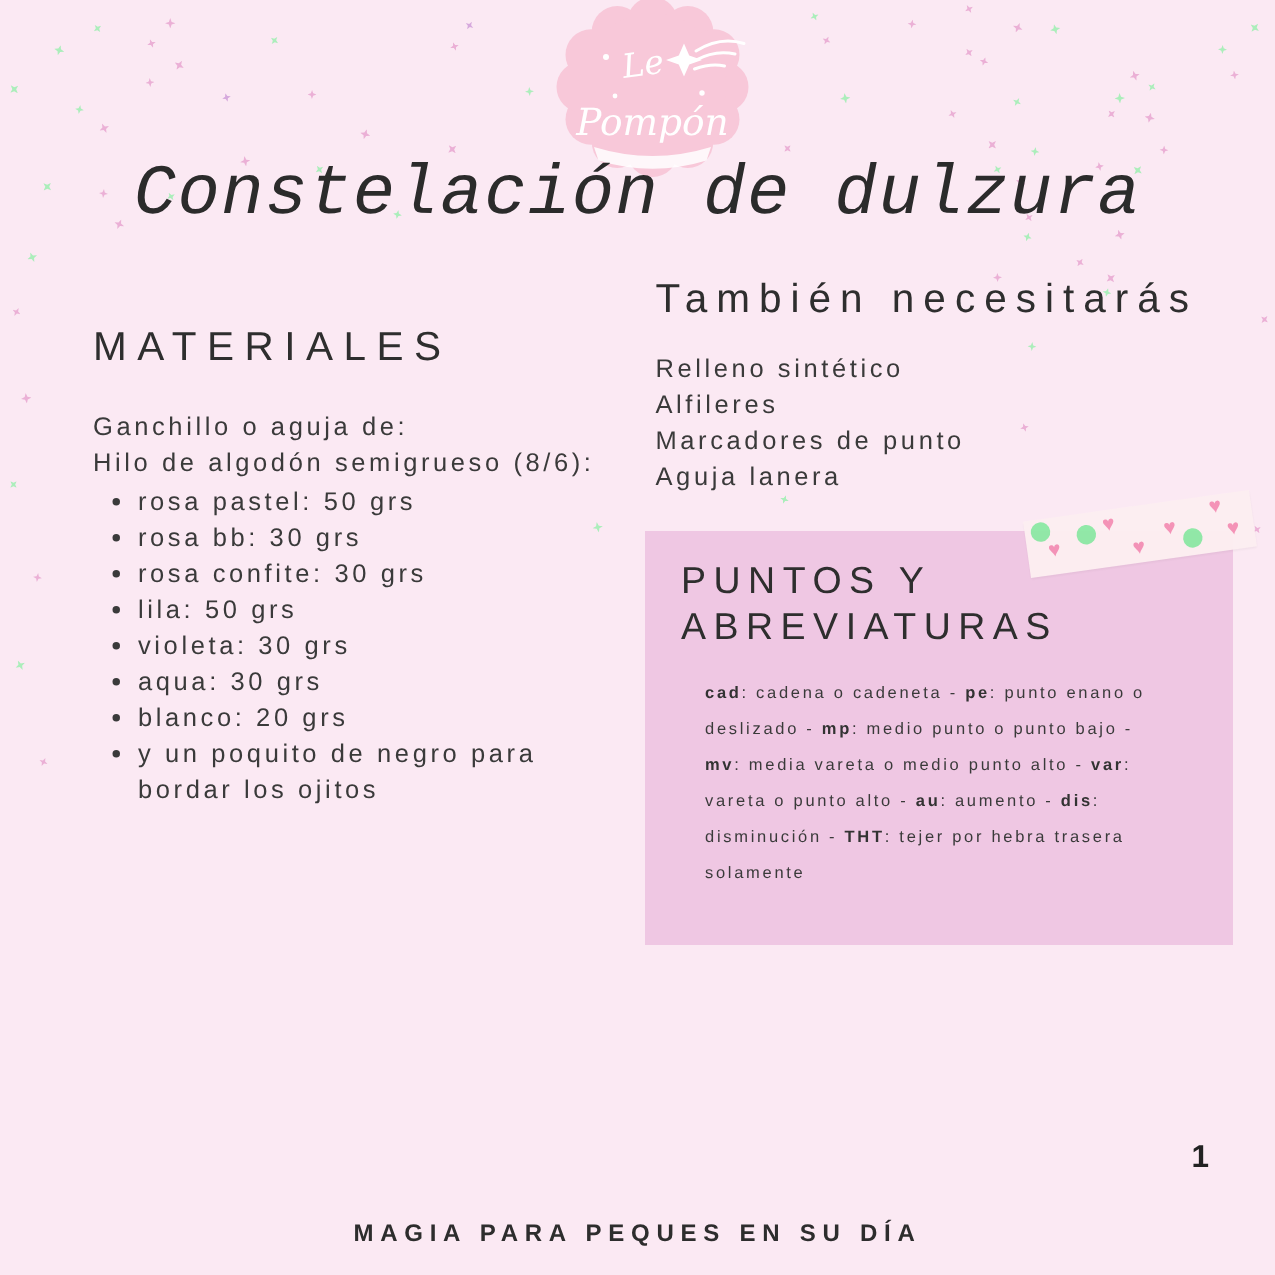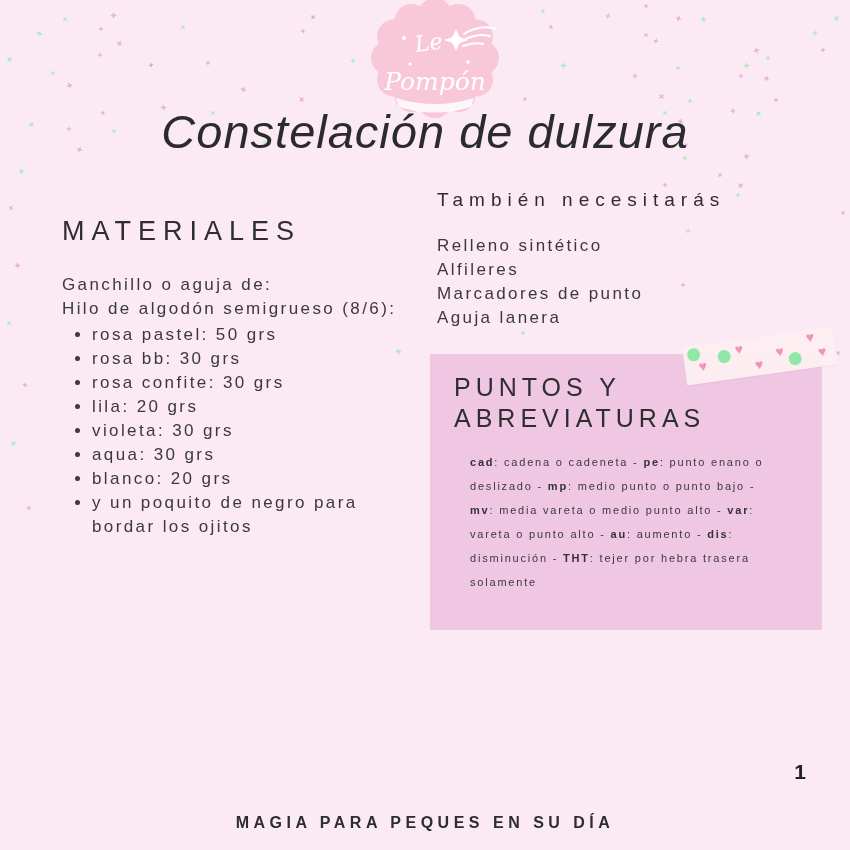--- a/index.html
+++ b/index.html
@@ -20,30 +20,30 @@
   body{font-family:"Liberation Sans", sans-serif; color:var(--text);}
   .page{position:relative;width:850px;height:850px;background:var(--background);overflow:hidden;}
 
   .confetti-layer{position:absolute;inset:0;z-index:0;}
   .confetti{position:absolute;opacity:.85;
     clip-path:polygon(50% 0,63% 37%,100% 50%,63% 63%,50% 100%,37% 63%,0 50%,37% 37%);}
 
   .logo{position:absolute;left:350px;top:0;width:170px;height:120px;z-index:1;}
 
   .title{position:absolute;top:104px;left:0;right:0;text-align:center;z-index:1;
-    font-family:Liberation Sans, sans-serif;font-style:italic;font-size:47px;color:#2b2b2b;
+    font-family:Liberation Mono, monospace;font-style:italic;font-size:47px;color:#2b2b2b;
     letter-spacing:1px;}
 
   .col{position:absolute;z-index:1;}
   .col-left{top:183px;left:62px;width:354px;margin-top:32px;}
   .col-right{top:183px;left:430px;width:392px;}
 
   h2{font-weight:500;color:var(--heading);}
   .materials-heading{font-size:27px;letter-spacing:7px;line-height:32px;margin:0 0 26px;}
-  .also-heading{font-size:19px;letter-spacing:6px;line-height:33px;margin:0 0 18px;padding-left:7px;}
+  .also-heading{font-size:27px;letter-spacing:6px;line-height:33px;margin:0 0 18px;padding-left:7px;}
   .abbr-heading{font-size:25px;letter-spacing:5px;line-height:31px;margin:0 0 16px;}
 
   .body-text{font-size:17px;line-height:24px;letter-spacing:2.4px;}
   p.body-text{margin:0;}
   .yarn-intro{margin-top:24px;}
   ul.bullets{margin:2px 0 0;padding-left:30px;list-style:disc;}
   ul.bullets li{font-size:17px;line-height:24px;letter-spacing:2.4px;}
   ul.plain{list-style:none;margin:0;padding:0 0 0 7px;}
   ul.plain li{font-size:17px;line-height:24px;letter-spacing:2.4px;}
 
@@ -179,21 +179,21 @@
 
   <div class="col col-left">
     <h2 class="materials-heading">MATERIALES</h2>
     <p class="body-text">Ganchillo o aguja de:</p>
     <p class="body-text yarn-intro">Hilo de algodón semigrueso (8/6):</p>
     <ul class="bullets">
 
     <li>rosa pastel: 50 grs</li>
         <li>rosa bb: 30 grs</li>
         <li>rosa confite: 30 grs</li>
-        <li>lila: 20 grs</li>
+        <li>lila: 50 grs</li>
         <li>violeta: 30 grs</li>
         <li>aqua: 30 grs</li>
         <li>blanco: 20 grs</li>
         <li>y un poquito de negro para bordar los ojitos</li>
       </ul>
   </div>
 
   <div class="col col-right">
     <h2 class="also-heading">También necesitarás</h2>
     <ul class="plain">

